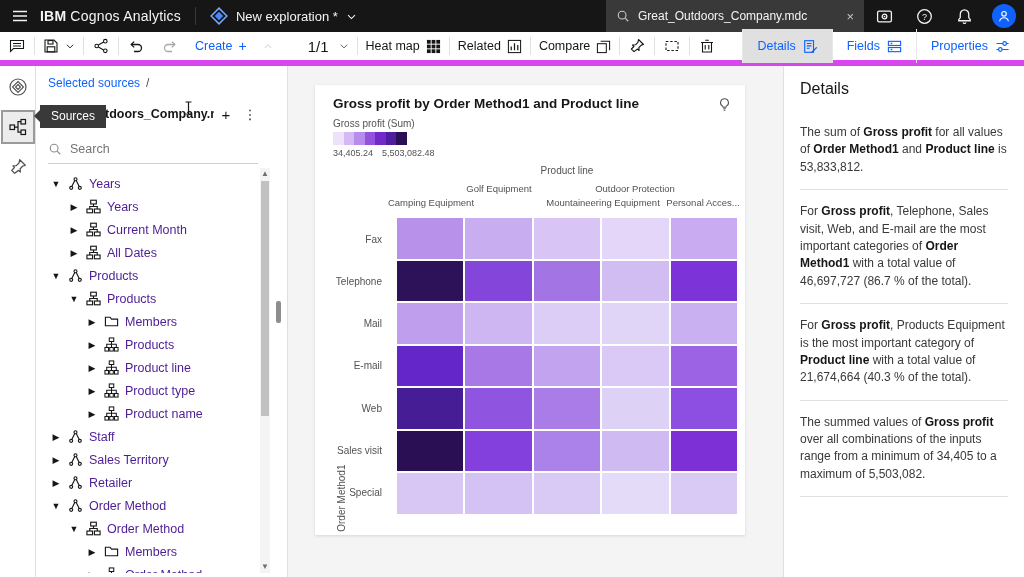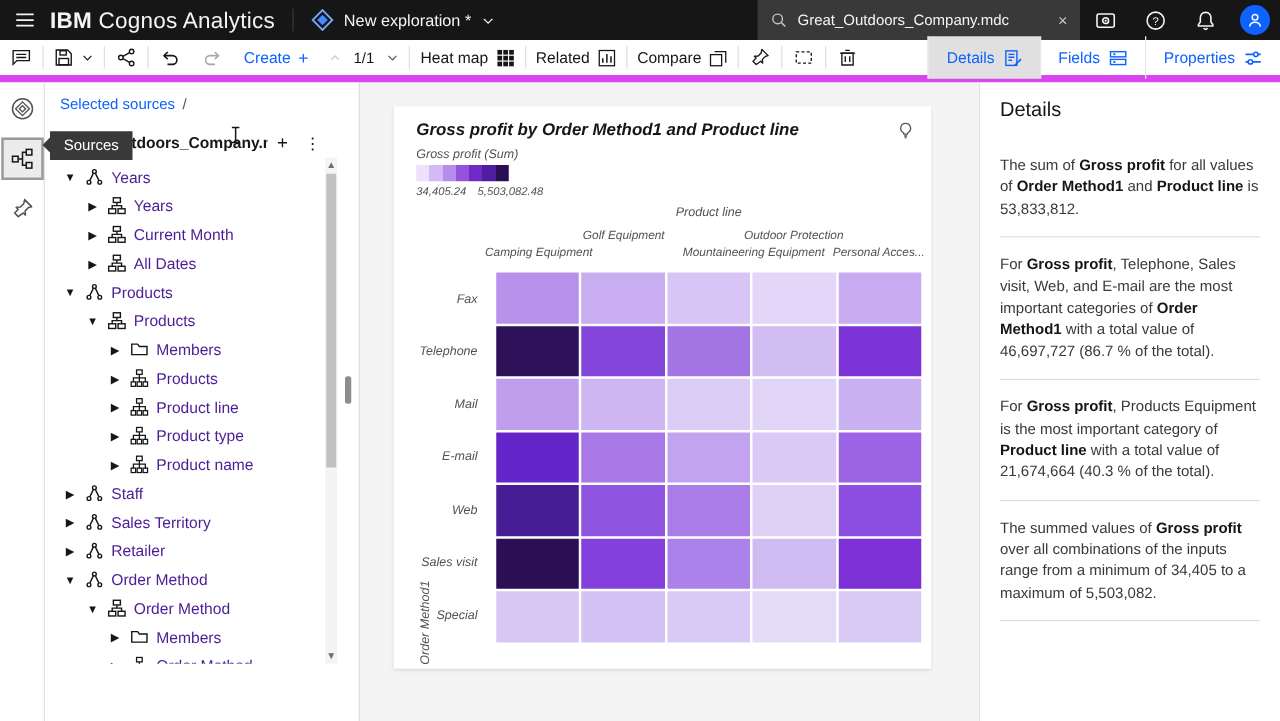--- a/index.html
+++ b/index.html
@@ -3,37 +3,37 @@
 <meta charset="utf-8">
 <style>
   * { box-sizing: border-box; margin: 0; padding: 0; }
   html,body { width:1024px; height:577px; overflow:hidden; }
   body { font-family:"Liberation Sans", sans-serif; color:#161616; background:#fff; font-size:12px; }
   .app { position:relative; width:1024px; height:577px; }
 
   
   .topbar { height:32px; background:#161616; display:flex; align-items:center; color:#f4f4f4; }
   .tb-btn { width:40px; height:32px; display:flex; align-items:center; justify-content:center; cursor:pointer; }
-  .brand { font-size:18px; margin-right:14px; white-space:nowrap; letter-spacing:.2px; }
+  .brand { font-size:14px; margin-right:14px; white-space:nowrap; letter-spacing:.2px; }
   .brand b { font-weight:bold; }
   .tb-divider { width:1px; height:18px; background:#393939; }
   .doc-group { display:flex; align-items:center; gap:8px; padding:0 14px; height:32px; cursor:pointer; }
   .doc-title { font-size:13px; }
   .tb-spacer { flex:1; }
   .tb-search { width:258px; height:32px; background:#393939; display:flex; align-items:center; padding:0 10px; gap:8px; }
   .tb-search .q { flex:1; font-size:12px; color:#f4f4f4; white-space:nowrap; overflow:hidden; }
   .avatar { width:24px; height:24px; border-radius:50%; background:#0f62fe; display:flex; align-items:center; justify-content:center; }
 
   
   .toolbar { height:34px; background:#fff; border-bottom:6px solid #d946ef; display:flex; align-items:center; }
   .t-btn { height:34px; min-width:34px; padding:0 8px; display:flex; align-items:center; justify-content:center; gap:6px; cursor:pointer; color:#161616; }
   .t-btn .lbl { font-size:12.5px; }
   .t-sep { width:1px; height:18px; background:#e0e0e0; }
   .t-blue { color:#0f62fe; }
-  .page-ind { font-size:12px; color:#161616; }
+  .page-ind { font-size:15px; color:#161616;margin-left:25px; }
   .tab-strip { margin-left:auto; display:flex; height:34px; }
   .r-tab { display:flex; align-items:center; gap:7px; padding:0 14px; color:#0f62fe; font-size:12.5px; cursor:pointer; border-left:1px solid #e8e8e8; }
   .r-tab.active { background:#e0e0e0; }
 
   
   .main { display:flex; height:511px; }
 
   .icon-rail { width:36px; background:#fff; border-right:1px solid #e0e0e0; display:flex; flex-direction:column; align-items:center; padding-top:4px; }
   .rail-btn { width:34px; height:34px; display:flex; align-items:center; justify-content:center; cursor:pointer; margin-bottom:6px; }
   .rail-btn.selected { background:#ececec; outline:2px solid #9a9a9a; outline-offset:-2px; }
@@ -52,21 +52,21 @@
   .tree-caret { width:12px; text-align:center; font-size:9px; color:#161616; flex:none; }
   .tree-ic { width:15px; height:15px; flex:none; display:flex; }
   .tree-lbl { font-size:12.5px; color:#4c1d95; }
   .v-scroll { position:absolute; top:0; right:0; width:10px; height:100%; background:#f4f4f4; }
   .v-scroll .arr { position:absolute; left:0; width:10px; height:12px; font-size:8px; color:#6f6f6f; text-align:center; line-height:12px; }
   .v-scroll .thumb { position:absolute; left:1px; width:8px; top:13px; height:58%; background:#c1c1c1; }
 
   .gutter { width:18px; background:#fff; border-right:1px solid #e0e0e0; position:relative; }
   .gutter .handle { position:absolute; left:6px; top:46%; width:5px; height:22px; background:#8d8d8d; border-radius:2px; cursor:col-resize; }
 
-  .canvas { flex:1; background:#f4f4f4; position:relative;font-style:italic; }
+  .canvas { flex:1; background:#f4f4f4; position:relative; }
   .card { position:absolute; left:27px; top:19px; width:430px; height:450px; background:#fff; box-shadow:0 1px 3px rgba(0,0,0,.12); }
   .card-title { position:absolute; left:18px; top:11px; font-size:13.5px; font-weight:bold; color:#161616; }
   .bulb { position:absolute; right:13px; top:12px; cursor:pointer; }
   .legend { position:absolute; left:18px; top:33px; }
   .legend .l-lbl { font-size:10px; color:#525252; }
   .legend .l-bar { width:74px; height:13px; margin-top:3px; }
   .legend .l-vals { display:flex; gap:9px; margin-top:3px; font-size:9px; color:#525252; }
 
   .hm-xtitle { position:absolute; left:82px; top:80px; width:340px; text-align:center; font-size:10px; color:#525252; }
   .hm-cols { position:absolute; left:82px; top:98px; width:340px; height:32px; }
@@ -324,20 +324,27 @@
       </div>
     </div>
 
     <div class="src-panel">
       <div class="crumb"><span>Selected sources</span><span class="sep">/</span></div>
       <div class="src-title-row">
         <span class="src-name">Great_Outdoors_Company.mdc</span>
         <span class="sm-btn">+</span>
         <span class="sm-btn" style="font-size:13px;">⋮</span>
       </div>
+      <div class="search-row">
+        <svg width="14" height="14" viewBox="0 0 16 16">
+            <circle cx="7" cy="7" r="4.4" fill="none" stroke="#8d8d8d" stroke-width="1.3"></circle>
+            <path d="M10.4 10.4L14 14" stroke="#8d8d8d" stroke-width="1.3"></path>
+          </svg>
+        <input placeholder="Search" style="">
+      </div>
       <div class="tree" id="source-tree">
         <div class="tree-row" style="padding-left: 2px;">
             <span class="tree-caret">▼</span>
             <span class="tree-ic">
               <svg viewBox="0 0 16 16" width="15" height="15">
                 <g fill="none" stroke="#161616" stroke-width="1.2">
                   <circle cx="8" cy="3.4" r="1.6"></circle>
                   <circle cx="3.4" cy="12.6" r="1.6"></circle>
                   <circle cx="12.6" cy="12.6" r="1.6"></circle>
                   <path d="M7.2 4.8L4.2 11M8.8 4.8l3 6.2"></path>

